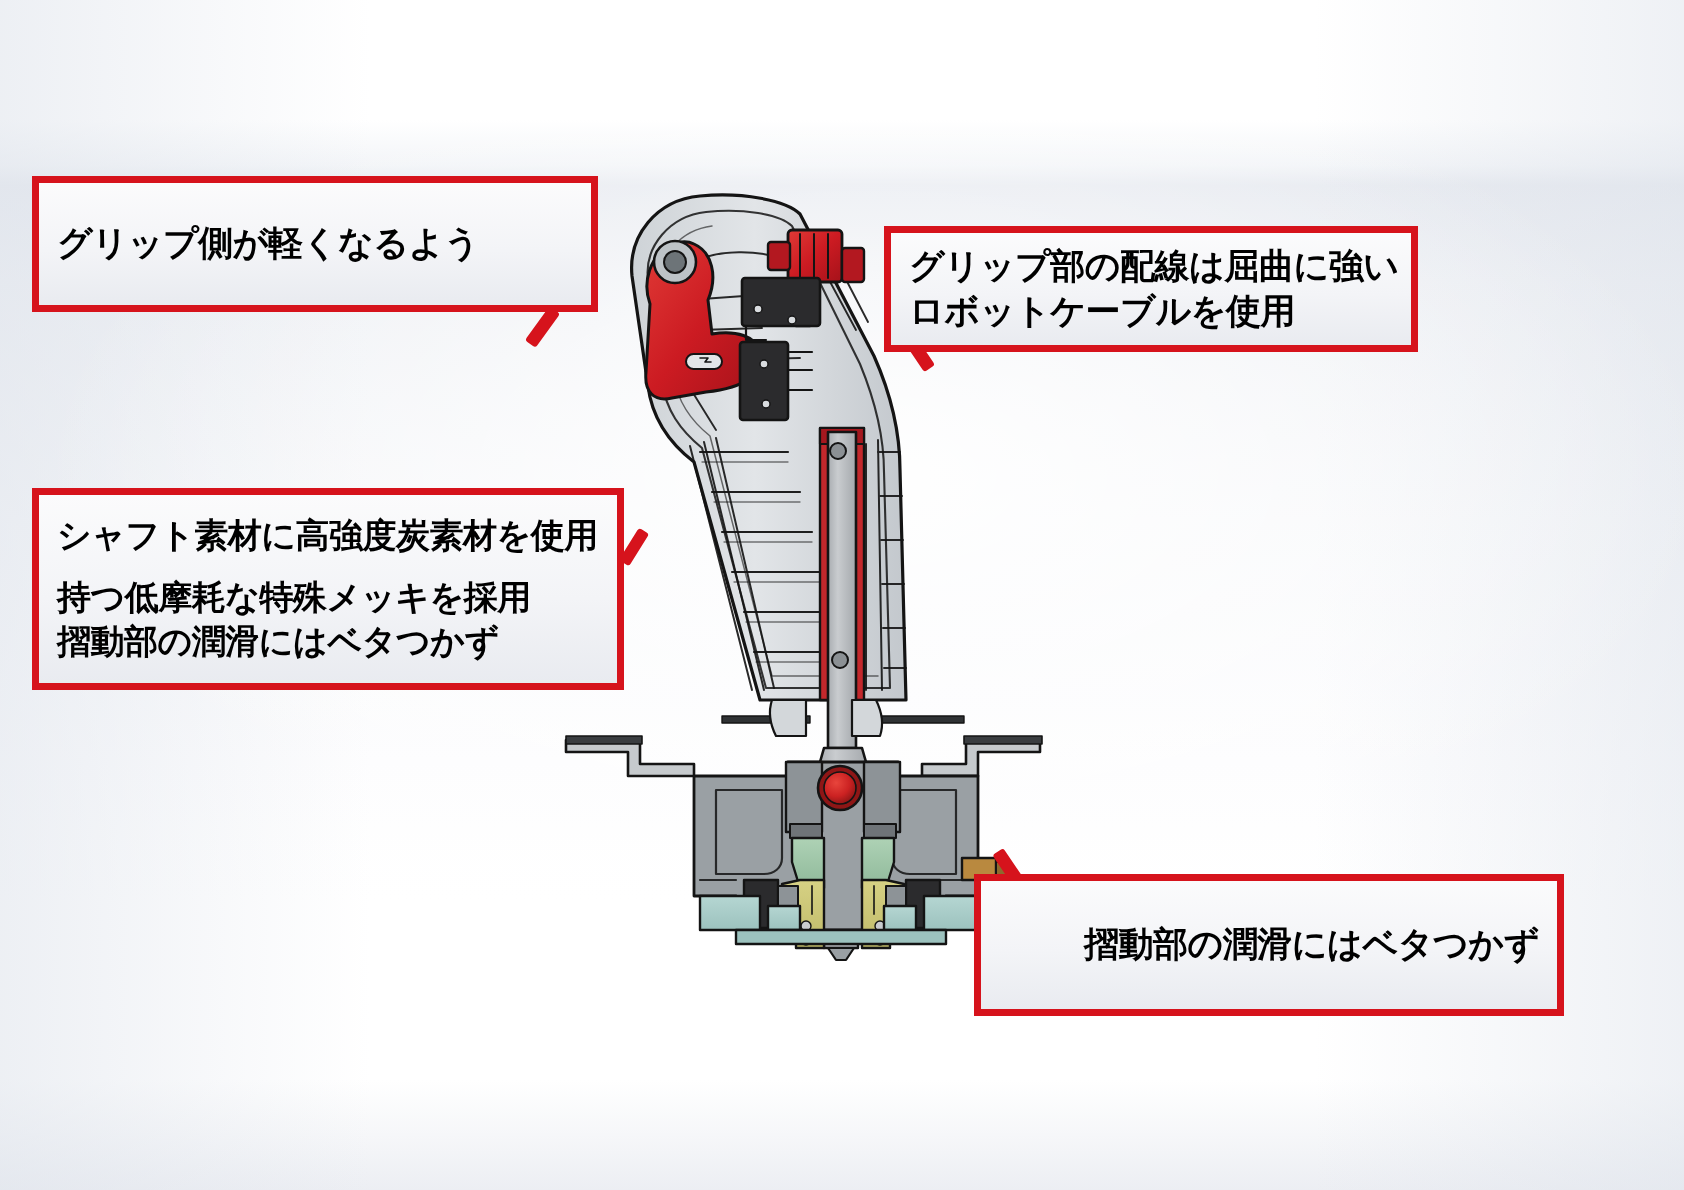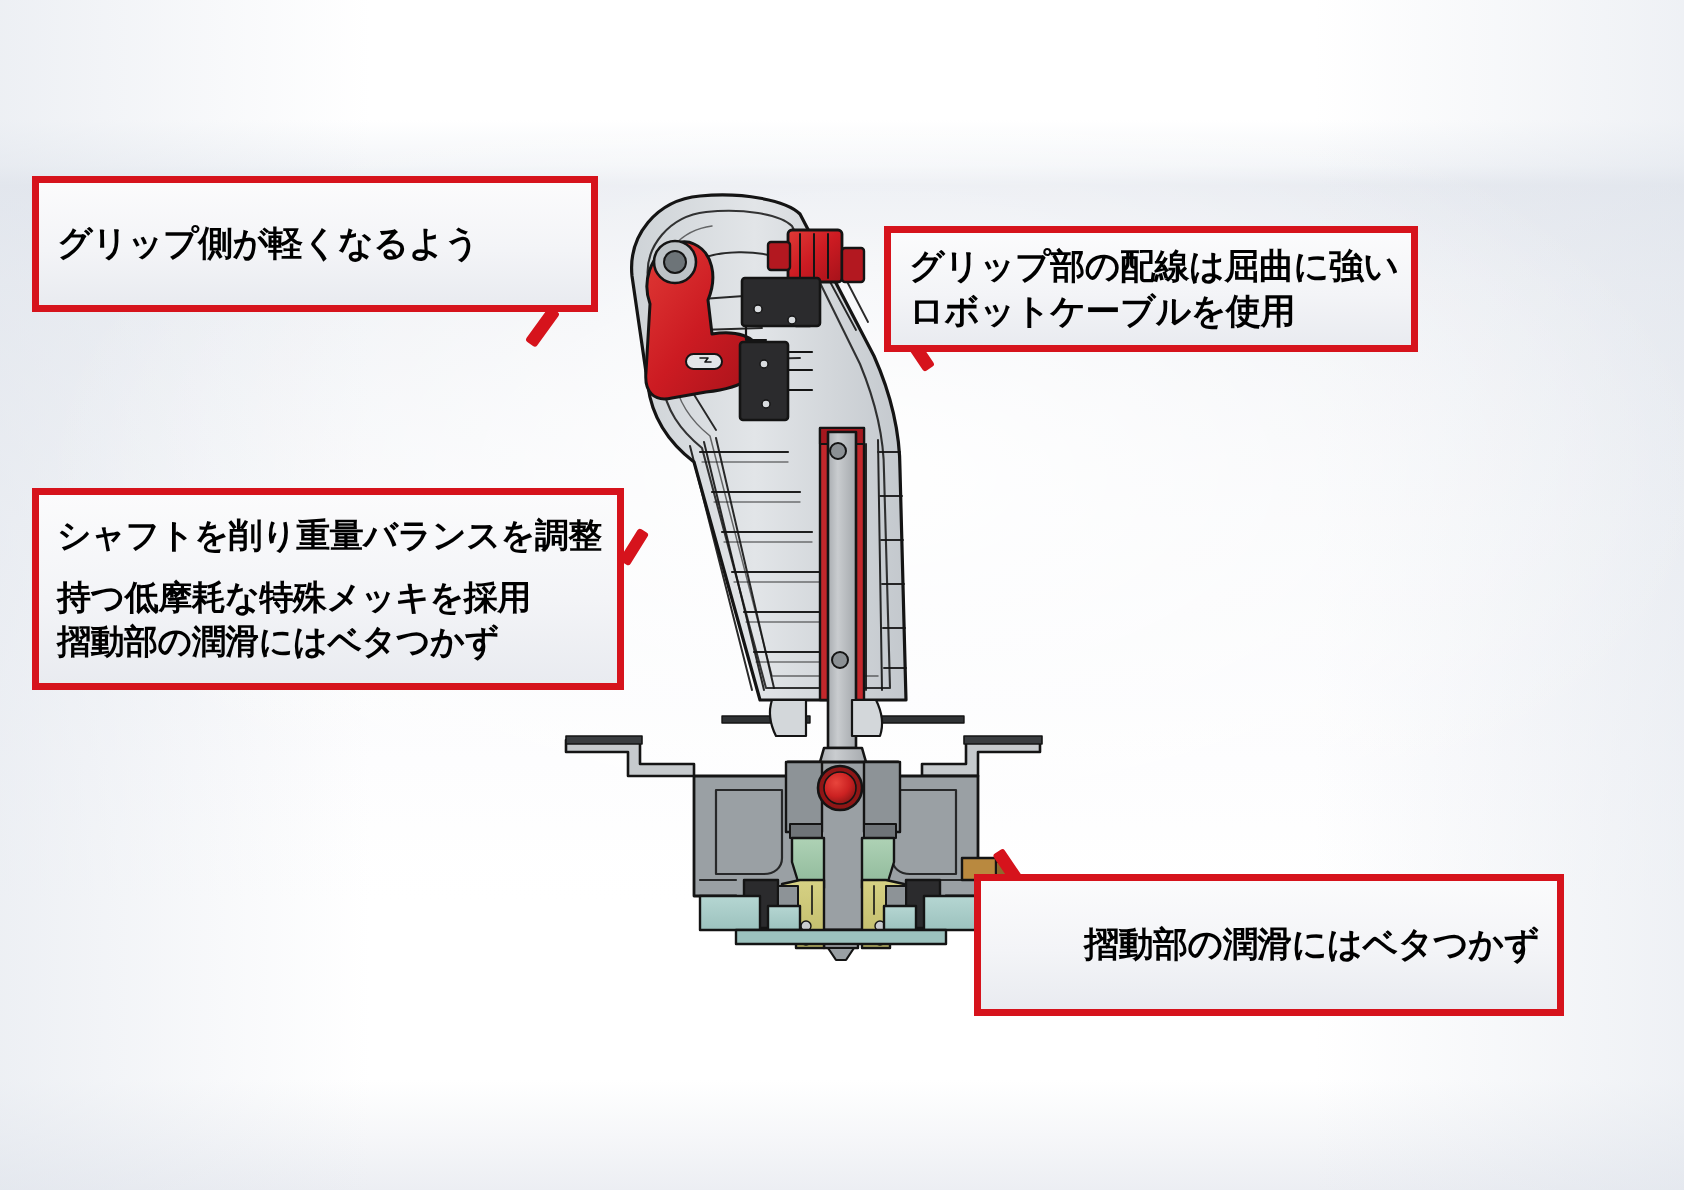--- a/index.html
+++ b/index.html
@@ -386,21 +386,21 @@
   <div class="callout" id="callout-weight-balance">
     <div class="line">グリップ側が軽くなるよう</div>
   </div>
 
   <div class="callout" id="callout-robot-cable">
     <div class="line">グリップ部の配線は屈曲に強い</div>
     <div class="line">ロボットケーブルを使用</div>
   </div>
 
   <div class="callout" id="callout-shaft-material">
-    <div class="line">シャフトを削り重量バランスを調整</div>
+    <div class="line">シャフト素材に高強度炭素材を使用</div>
     <div class="gap"></div>
     <div class="line">持つ低摩耗な特殊メッキを採用</div>
     <div class="line">摺動部の潤滑にはベタつかず</div>
   </div>
 
   <div class="callout" id="callout-lubricant">
     <div class="line">摺動部の潤滑にはベタつかず</div>
   </div>
 
 </div>

